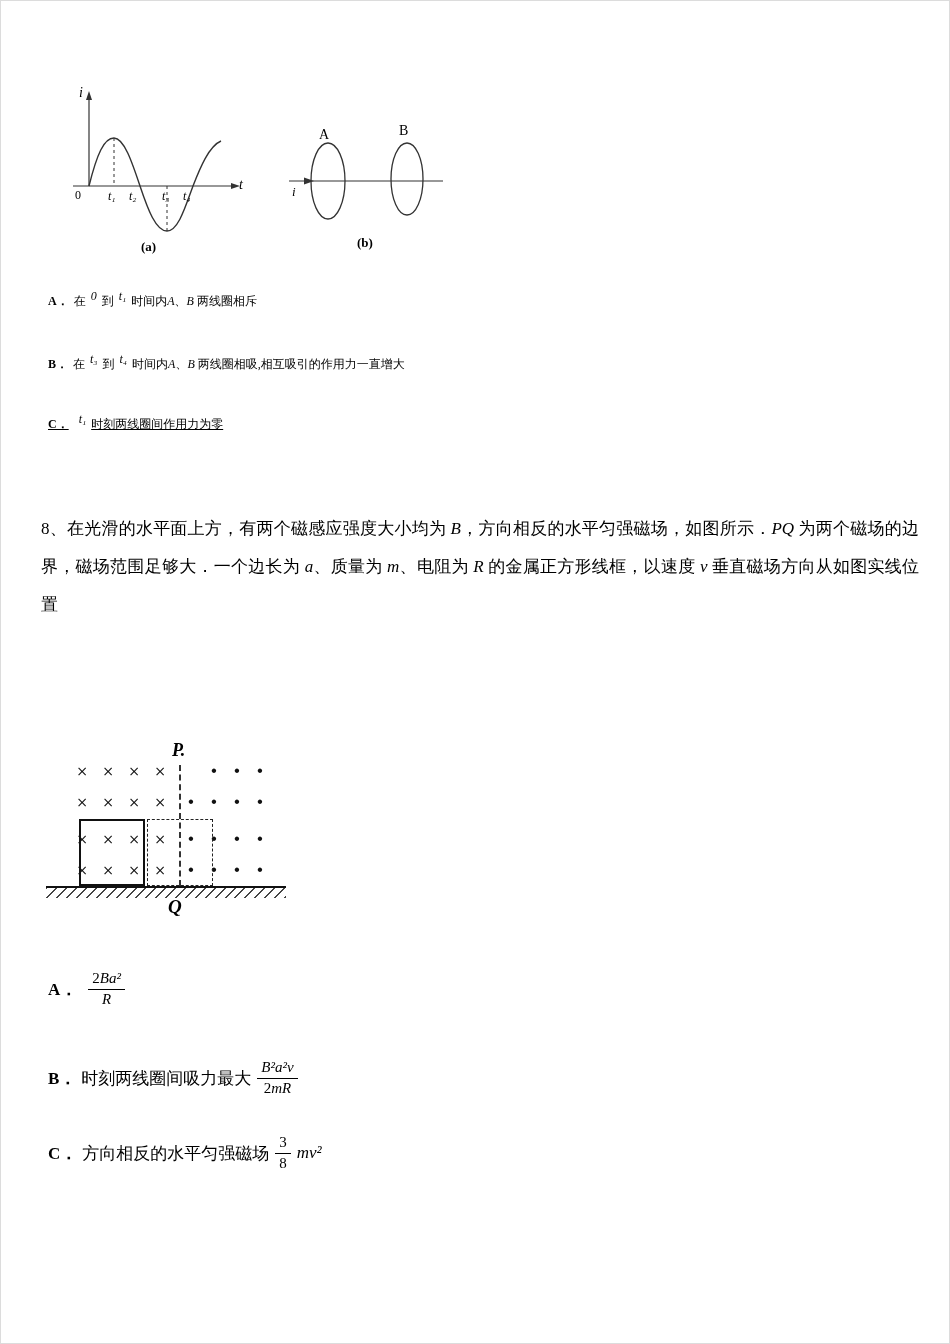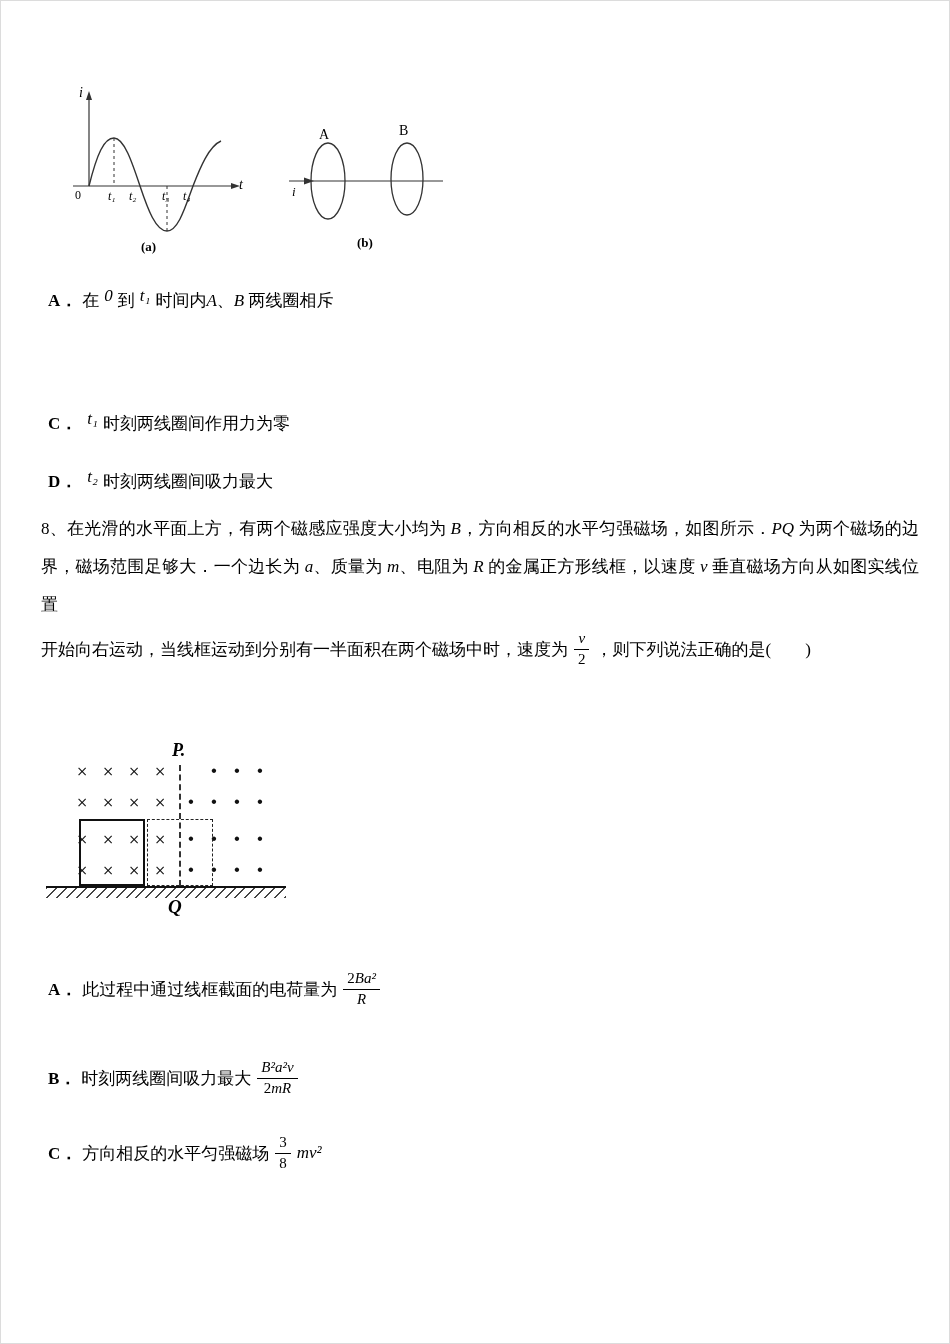--- a/index.html
+++ b/index.html
@@ -13,21 +13,21 @@
 
   
   .fig1 { position:absolute; left:50px; top:85px; width:430px; height:178px; }
   .fig1 svg { position:absolute; left:0; top:0; }
   .fig1 .lbl { position:absolute; font-size:14px; line-height:1; }
   .it { font-style:italic; }
   .tick { position:absolute; font-size:12px; font-style:italic; line-height:1; }
   .cap { position:absolute; font-weight:bold; font-size:13px; line-height:1; }
 
   
-  .q7-option { position:absolute; left:47px; font-size:17px; line-height:26px; white-space:nowrap; }
+  .q7-option { position:absolute; left:47px; font-size:12px; line-height:26px; white-space:nowrap; }
   .opt-label { font-weight:bold; margin-right:5px; }
   .seg-i { font-style:italic; font-family:"Liberation Serif","DejaVu Serif",serif; }
   .seg-v { font-style:italic; display:inline-block; transform:translateY(-5px); margin:0 5px; font-family:"Liberation Serif","DejaVu Serif",serif; }
 
   
   .para { position:absolute; left:40px; width:878px; font-size:17px; line-height:38px; text-align:justify; }
   .para-flex { position:absolute; left:40px; display:flex; align-items:center; font-size:17px; }
 
   .frac { display:inline-flex; flex-direction:column; align-items:center; margin:0 6px; font-size:15px; line-height:1.3; }
   .frac .num { border-bottom:1px solid #000; padding:0 4px; text-align:center; }
@@ -85,37 +85,29 @@
 
     <span class="lbl" style="left:268px;top:42px;">A</span>
     <span class="lbl" style="left:348px;top:38px;">B</span>
     <span class="lbl it" style="left:241px;top:99px;font-size:13px;">i</span>
     <span class="cap" style="left:306px;top:150px;">(b)</span>
   </div>
 
   <div class="q7-option" style="top:287px;">
     <span class="opt-label">A．</span><span class="rich"><span class="seg">在</span><span class="seg seg-v">0</span><span class="seg">到</span><span class="seg seg-v">t₁</span><span class="seg">时间内</span><span class="seg seg-i">A</span><span class="seg">、</span><span class="seg seg-i">B</span><span class="seg"> 两线圈相斥</span></span>
   </div>
-  <div class="q7-option" style="top:410px;">
+  <div class="q7-option" style="top:350px;">
+    <span class="opt-label">B．</span><span class="rich"><span class="seg">在</span><span class="seg seg-v">t₃</span><span class="seg">到</span><span class="seg seg-v">t₄</span><span class="seg">时间内</span><span class="seg seg-i">A</span><span class="seg">、</span><span class="seg seg-i">B</span><span class="seg"> 两线圈相吸,相互吸引的作用力一直增大</span></span>
+  </div>
+  <div class="q7-option" style="top:410px;text-decoration:underline;">
     <span class="opt-label">C．</span><span class="rich"><span class="seg seg-v">t₁</span><span class="seg">时刻两线圈间作用力为零</span></span>
-  </div>
-  <div class="q7-option" style="top:468px;">
-    <span class="opt-label">D．</span><span class="rich"><span class="seg seg-v">t₂</span><span class="seg">时刻两线圈间吸力最大</span></span>
   </div>
 
   <div class="para" style="top:509px;"><span class="seg">8、在光滑的水平面上方，有两个磁感应强度大小均为 </span><span class="seg seg-i">B</span><span class="seg">，方向相反的水平匀强磁场，如图所示．</span><span class="seg seg-i">PQ</span><span class="seg"> 为两个磁场的边界，磁场范围足够大．一个边长为 </span><span class="seg seg-i">a</span><span class="seg">、质量为 </span><span class="seg seg-i">m</span><span class="seg">、电阻为 </span><span class="seg seg-i">R</span><span class="seg"> 的金属正方形线框，以速度 </span><span class="seg seg-i">v</span><span class="seg"> 垂直磁场方向从如图实线位置</span></div>
 
-  <div class="para-flex" style="top:616px;height:64px;">
-    <span class="rich"><span class="seg">开始向右运动，当线框运动到分别有一半面积在两个磁场中时，速度为</span></span>
-    <span class="frac">
-      <span class="num"><span class="seg seg-i">v</span></span>
-      <span class="den"><span class="seg">2</span></span>
-    </span>
-    <span class="rich"><span class="seg">，则下列说法正确的是(　　)</span></span>
-  </div>
 
   <div class="fig2">
     <div id="fig2-crosses">
         <span class="fsym cross" style="left: 36px; top: 30px;">×</span>
         <span class="fsym cross" style="left: 62px; top: 30px;">×</span>
         <span class="fsym cross" style="left: 88px; top: 30px;">×</span>
         <span class="fsym cross" style="left: 114px; top: 30px;">×</span>
         <span class="fsym cross" style="left: 36px; top: 61px;">×</span>
         <span class="fsym cross" style="left: 62px; top: 61px;">×</span>
         <span class="fsym cross" style="left: 88px; top: 61px;">×</span>
@@ -149,21 +141,20 @@
     <span class="fig2-p">P.</span>
     <div class="boundary"></div>
     <div class="sq-solid"></div>
     <div class="sq-dashed"></div>
     <div class="ground"></div>
     <span class="fig2-q">Q</span>
   </div>
 
   <div class="q8-option" style="top:958px;">
     <span class="opt-label">A．</span>
-    <span class="rich"><span class="seg">此过程中通过线框截面的电荷量为</span></span>
     <span class="frac">
       <span class="num"><span class="seg">2</span><span class="seg seg-i">Ba²</span></span>
       <span class="den"><span class="seg seg-i">R</span></span>
     </span>
     <span class="rich"></span>
   </div>
 
   <div class="q8-option" style="top:1047px;">
     <span class="opt-label">B．</span>
     <span class="rich"><span class="seg">时刻两线圈间吸力最大</span></span>

